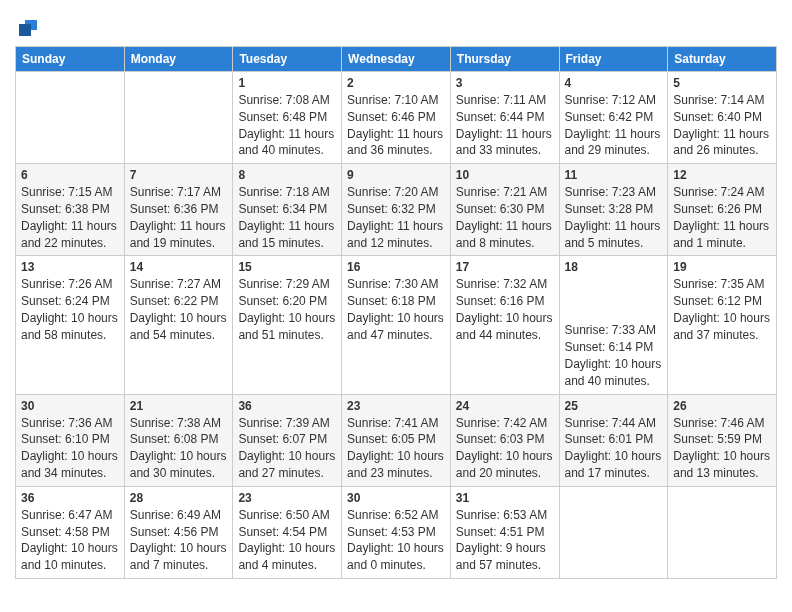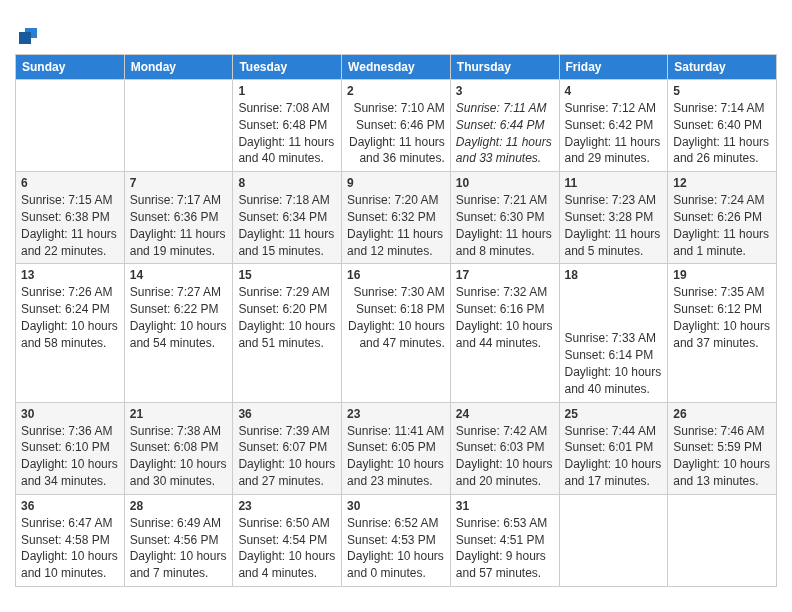--- a/index.html
+++ b/index.html
@@ -7,21 +7,21 @@
       font-family: Arial, sans-serif;
       background: #fff;
       width: 792px;
       height: 612px;
       overflow: hidden;
     }
     .page {
       width: 792px;
       height: 612px;
       background: #fff;
-      padding: 24px 15px;
+      padding: 16px 15px;
     }
     .header {
       display: flex;
       justify-content: space-between;
       align-items: flex-start;
       margin-bottom: 8px;
     }
     .logo {
       display: flex;
       flex-direction: column;
@@ -140,27 +140,27 @@
           <td class="empty"></td>
           <td class="empty"></td>
           <td>
             <span class="day-num">1</span>
             <div class="day-info" style="white-space: pre-line;">Sunrise: 7:08 AM
 Sunset: 6:48 PM
 Daylight: 11 hours and 40 minutes.</div>
           </td>
           <td>
             <span class="day-num">2</span>
-            <div class="day-info" style="white-space: pre-line; text-align: right;">Sunrise: 7:10 AM
+            <div class="day-info" style="white-space: pre-line;">Sunrise: 7:10 AM
 Sunset: 6:46 PM
 Daylight: 11 hours and 36 minutes.</div>
           </td>
           <td>
             <span class="day-num">3</span>
-            <div class="day-info" style="white-space: pre-line; font-style: italic;">Sunrise: 7:11 AM
+            <div class="day-info" style="white-space: pre-line;">Sunrise: 7:11 AM
 Sunset: 6:44 PM
 Daylight: 11 hours and 33 minutes.</div>
           </td>
           <td>
             <span class="day-num">4</span>
             <div class="day-info" style="white-space: pre-line;">Sunrise: 7:12 AM
 Sunset: 6:42 PM
 Daylight: 11 hours and 29 minutes.</div>
           </td>
           <td>
@@ -228,21 +228,21 @@
 Daylight: 10 hours and 54 minutes.</div>
           </td>
           <td>
             <span class="day-num">15</span>
             <div class="day-info" style="white-space: pre-line;">Sunrise: 7:29 AM
 Sunset: 6:20 PM
 Daylight: 10 hours and 51 minutes.</div>
           </td>
           <td>
             <span class="day-num">16</span>
-            <div class="day-info" style="white-space: pre-line; text-align: right;">Sunrise: 7:30 AM
+            <div class="day-info" style="white-space: pre-line;">Sunrise: 7:30 AM
 Sunset: 6:18 PM
 Daylight: 10 hours and 47 minutes.</div>
           </td>
           <td>
             <span class="day-num">17</span>
             <div class="day-info" style="white-space: pre-line;">Sunrise: 7:32 AM
 Sunset: 6:16 PM
 Daylight: 10 hours and 44 minutes.</div>
           </td>
           <td>
@@ -272,21 +272,21 @@
 Daylight: 10 hours and 30 minutes.</div>
           </td>
           <td>
             <span class="day-num">36</span>
             <div class="day-info" style="white-space: pre-line;">Sunrise: 7:39 AM
 Sunset: 6:07 PM
 Daylight: 10 hours and 27 minutes.</div>
           </td>
           <td>
             <span class="day-num">23</span>
-            <div class="day-info" style="white-space: pre-line;">Sunrise: 11:41 AM
+            <div class="day-info" style="white-space: pre-line;">Sunrise: 7:41 AM
 Sunset: 6:05 PM
 Daylight: 10 hours and 23 minutes.</div>
           </td>
           <td>
             <span class="day-num">24</span>
             <div class="day-info" style="white-space: pre-line;">Sunrise: 7:42 AM
 Sunset: 6:03 PM
 Daylight: 10 hours and 20 minutes.</div>
           </td>
           <td>

